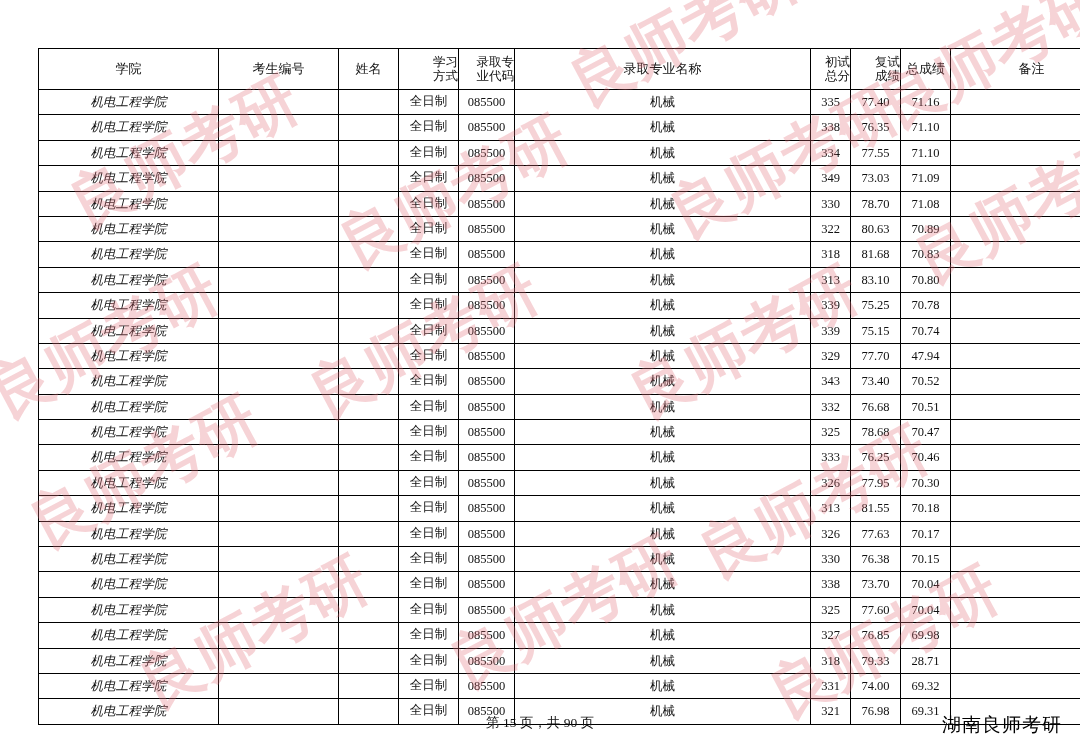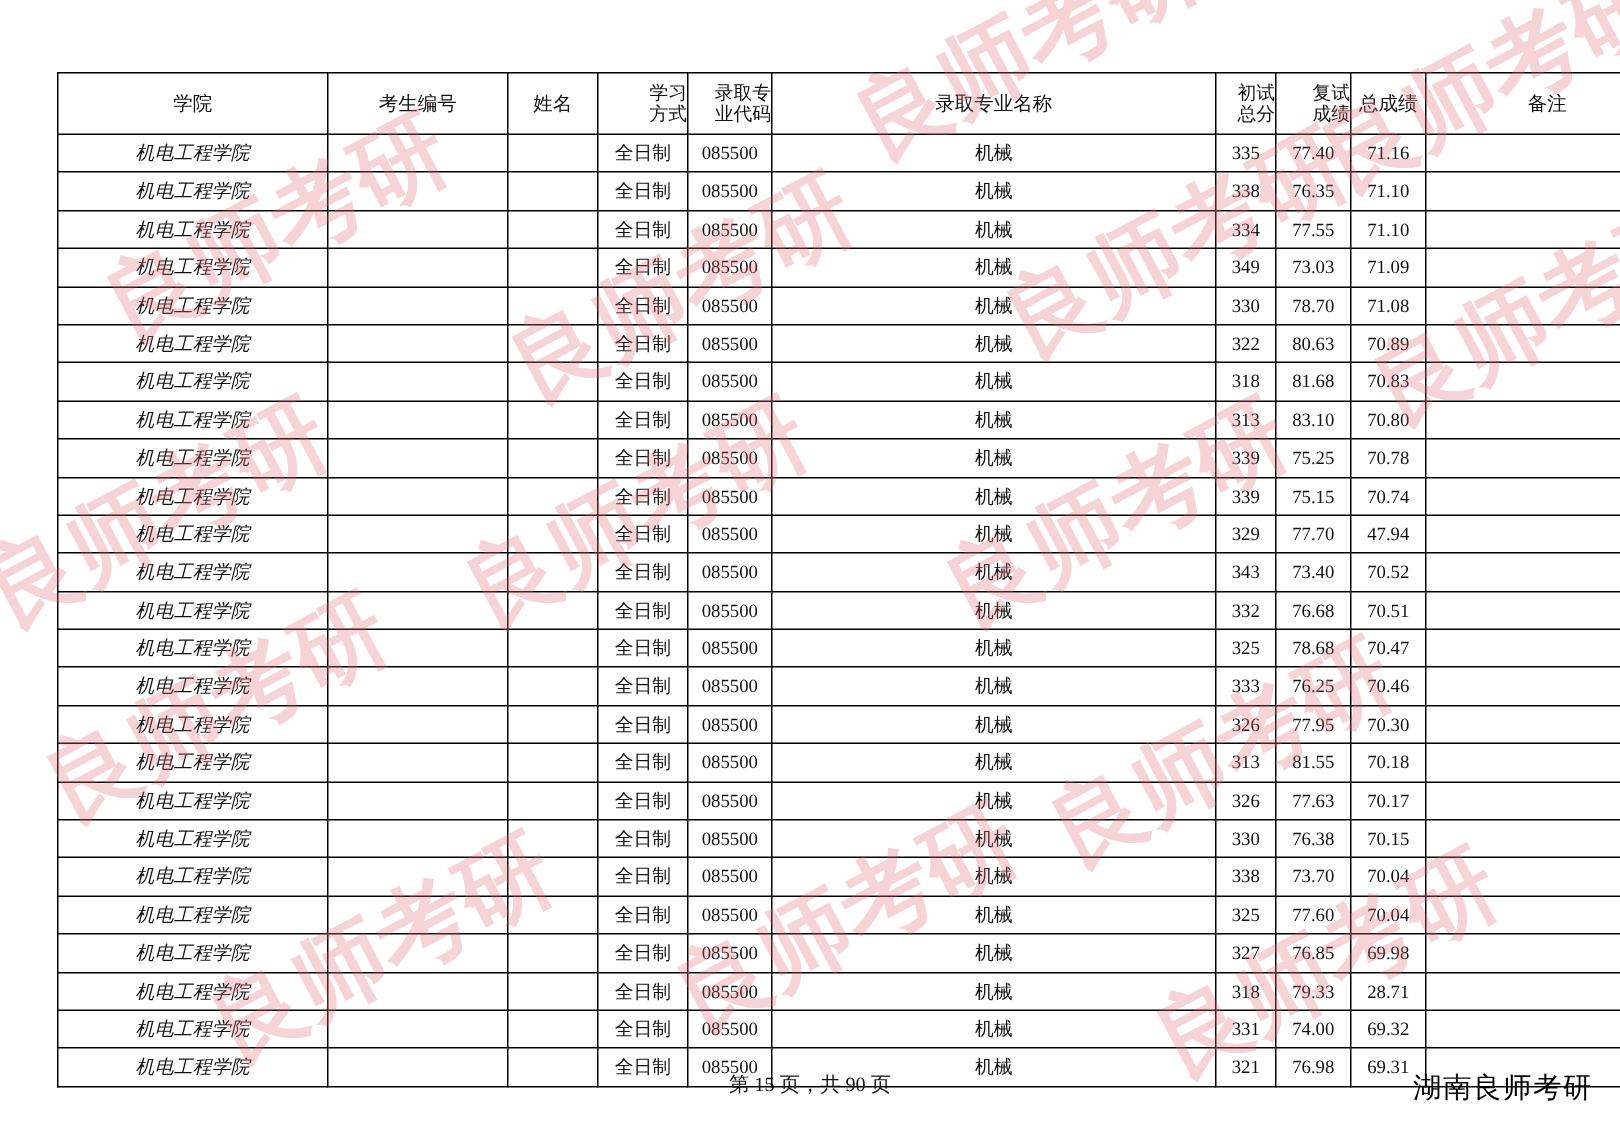--- a/index.html
+++ b/index.html
@@ -71,20 +71,21 @@
   td.college {
     font-size: 12.5px;
     letter-spacing: 0.2px;
     font-style: italic;
   }
   td.empty-shade {
     background: #f4f2ec;
   }
   td.mode {
     font-size: 12.5px;
+    font-family: Liberation Mono, monospace;
   }
   td.code, td.num {
     font-family: "Liberation Serif", "DejaVu Serif", serif;
     font-size: 12.5px;
   }
   td.major {
     font-size: 12.5px;
   }
 
   

